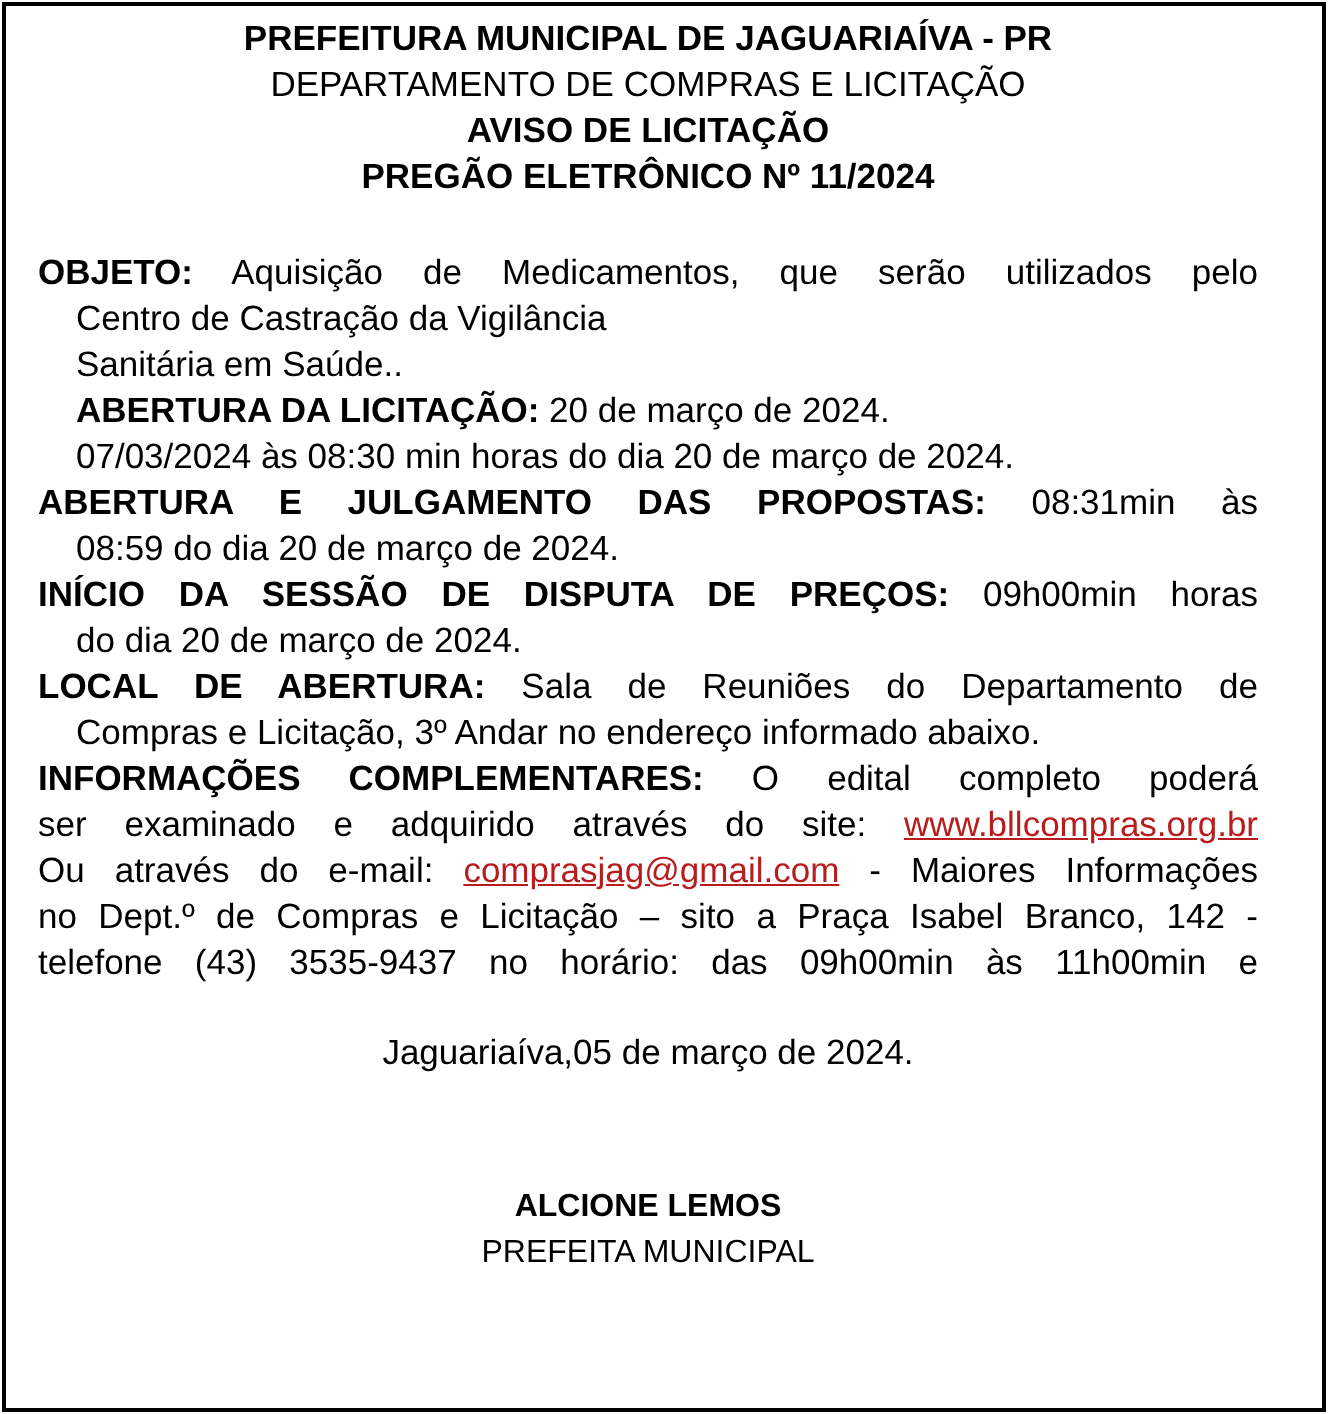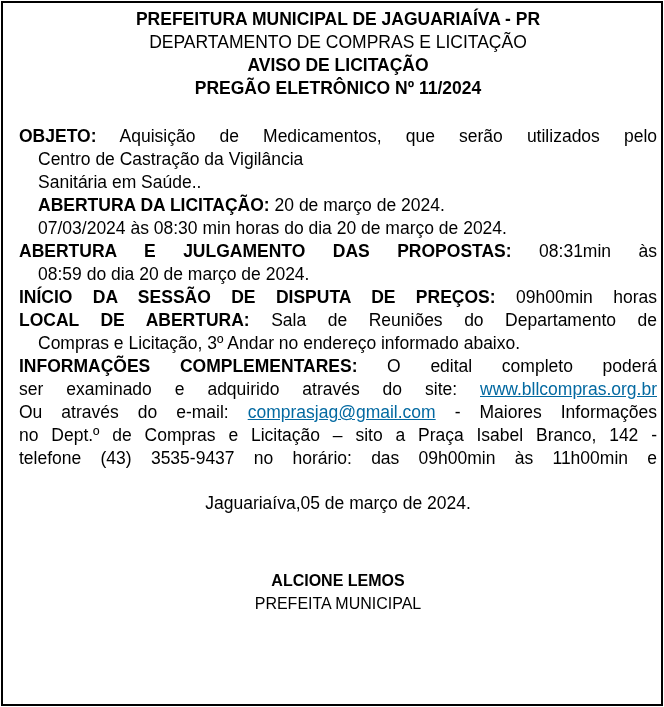--- a/index.html
+++ b/index.html
@@ -14,21 +14,21 @@
     background: #ffffff;
     font-family: "Liberation Sans", sans-serif;
     color: #000000;
     box-sizing: border-box;
   }
   .frame {
     position: absolute;
     left: 1px; top: 1px; right: 1px; bottom: 1px;
     border: 2px solid #000000;
     box-sizing: border-box;
-    padding: 5px 4px 0 16px;
+    padding: 5px 32px 0 16px;
     overflow: hidden;
   }
   .hdr {
     text-align: center;
     font-size: 17.5px;
     line-height: 23px;
     margin-bottom: 25px;
   }
   .hdr .b, .b { font-weight: bold; }
   #doc-body {
@@ -40,21 +40,21 @@
   }
   .line.j {
     text-align: justify;
     text-align-last: justify;
   }
   .line.n {
     text-align: left;
     margin-left: 19px;
   }
   .lnk {
-    color: #0369a1;
+    color: #b91c1c;
     text-decoration: underline;
   }
   .dateline {
     margin-top: 22px;
     text-align: center;
     font-size: 17.5px;
     line-height: 23px;
   }
   .signature {
     margin-top: 54px;
@@ -78,20 +78,21 @@
 
     <div id="doc-body">
         <div class="line j"><span class="b">OBJETO:</span><span> Aquisição de Medicamentos, que serão utilizados pelo</span></div>
         <div class="line n"><span>Centro de Castração da Vigilância</span></div>
         <div class="line n"><span>Sanitária em Saúde..</span></div>
         <div class="line n"><span class="b">ABERTURA DA LICITAÇÃO:</span><span> 20 de março de 2024.</span></div>
         <div class="line n"><span>07/03/2024 às 08:30 min horas do dia 20 de março de 2024.</span></div>
         <div class="line j"><span class="b">ABERTURA E JULGAMENTO DAS PROPOSTAS:</span><span> 08:31min às</span></div>
         <div class="line n"><span>08:59 do dia 20 de março de 2024.</span></div>
         <div class="line j"><span class="b">INÍCIO DA SESSÃO DE DISPUTA DE PREÇOS:</span><span> 09h00min horas</span></div>
+        <div class="line n"><span>do dia 20 de março de 2024.</span></div>
         <div class="line j"><span class="b">LOCAL DE ABERTURA:</span><span> Sala de Reuniões do Departamento de</span></div>
         <div class="line n"><span>Compras e Licitação, 3º Andar no endereço informado abaixo.</span></div>
         <div class="line j"><span class="b">INFORMAÇÕES COMPLEMENTARES:</span><span> O edital completo poderá</span></div>
         <div class="line j"><span>ser examinado e adquirido através do site: </span><a href="#" class="lnk">www.bllcompras.org.br</a></div>
         <div class="line j"><span>Ou através do e-mail: </span><a href="#" class="lnk">comprasjag@gmail.com</a><span> - Maiores Informações</span></div>
         <div class="line j"><span>no Dept.º de Compras e Licitação – sito a Praça Isabel Branco, 142 -</span></div>
         <div class="line j"><span>telefone (43) 3535-9437 no horário: das 09h00min às 11h00min e</span></div>
       </div>
 
     <div class="dateline">Jaguariaíva,05 de março de 2024.</div>

